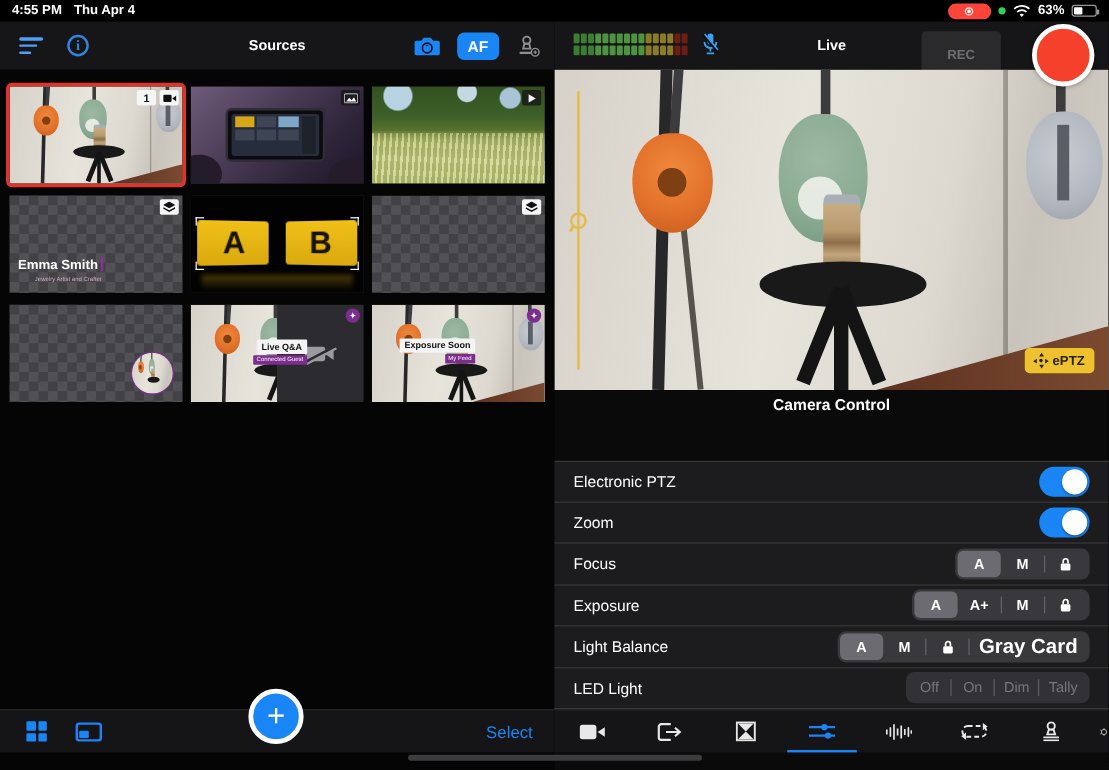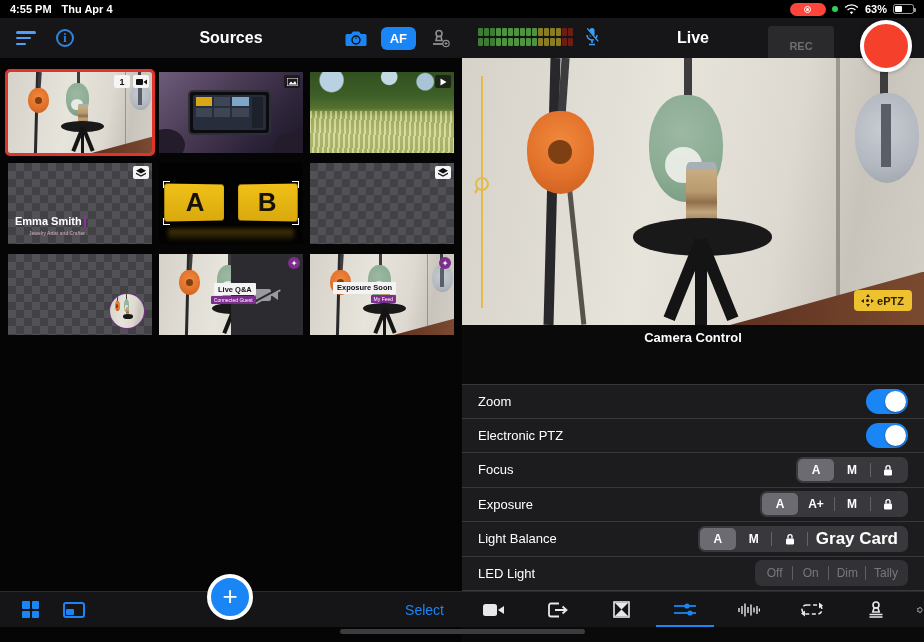--- a/index.html
+++ b/index.html
@@ -18,21 +18,21 @@
   .green-dot { width:6px; height:6px; border-radius:50%; background:#30d158; }
   .battery { width:21px; height:10px; border:1px solid rgba(255,255,255,.6); border-radius:2.5px; position:relative; }
   .battery::before { content:""; position:absolute; left:1px; top:1px; bottom:1px; width:38%; background:#fff; border-radius:1px; }
   .battery::after { content:""; position:absolute; right:-3px; top:2.5px; width:2px; height:4px; background:rgba(255,255,255,.6); border-radius:0 1px 1px 0; }
 
   
   .left-panel { position:absolute; left:0; top:18px; width:462px; height:624px; background:#050505; }
   .right-panel { position:absolute; left:462px; top:18px; width:462px; height:624px; background:#0a0a0b; }
 
   .hdr { position:absolute; left:0; top:0; width:100%; height:40px; background:#161618; display:flex; align-items:center; }
-  .hdr-title { position:absolute; left:0; right:0; text-align:center; font-size:16px; font-weight:bold; color:#fff; pointer-events:none; }
+  .hdr-title { position:absolute; left:0; right:0; text-align:center; font-size:12px; font-weight:bold; color:#fff; pointer-events:none; }
 
   
   .hamburger { margin-left:16px; width:20px; height:14px; display:flex; flex-direction:column; justify-content:space-between; cursor:pointer; }
   .hamburger i { height:2.5px; background:#4f9ef7; border-radius:2px; }
   .hamburger i:nth-child(1){width:20px}.hamburger i:nth-child(2){width:15px}.hamburger i:nth-child(3){width:10px}
   .info-ic { margin-left:20px; width:18px; height:18px; border:2px solid #2f86e0; border-radius:50%;
     color:#2f86e0; font-size:12px; font-weight:bold; display:flex; align-items:center; justify-content:center; font-family:"Liberation Serif",serif; }
   .hdr-right { position:absolute; right:12px; display:flex; align-items:center; gap:14px; }
   .af-btn { background:#1a86f5; color:#fff; font-size:13px; font-weight:bold; border:none; border-radius:6px; padding:4px 9px; cursor:pointer; }
 
@@ -520,29 +520,29 @@
           </span>
         <span>ePTZ</span>
       </button>
     </div>
 
     <div class="cc-title">Camera Control</div>
 
     <div class="cc-rows">
 
       <div class="cc-row">
-        <span class="cc-label">Zoom</span>
+        <span class="cc-label">Electronic PTZ</span>
         <span class="cc-spacer"></span>
         <span class="toggle on">
             <span class="knob"></span>
           </span>
       </div>
 
       <div class="cc-row">
-        <span class="cc-label">Electronic PTZ</span>
+        <span class="cc-label">Zoom</span>
         <span class="cc-spacer"></span>
         <span class="toggle on">
             <span class="knob"></span>
           </span>
       </div>
 
       <div class="cc-row">
         <span class="cc-label">Focus</span>
         <span class="cc-spacer"></span>
         <div class="segctl">

